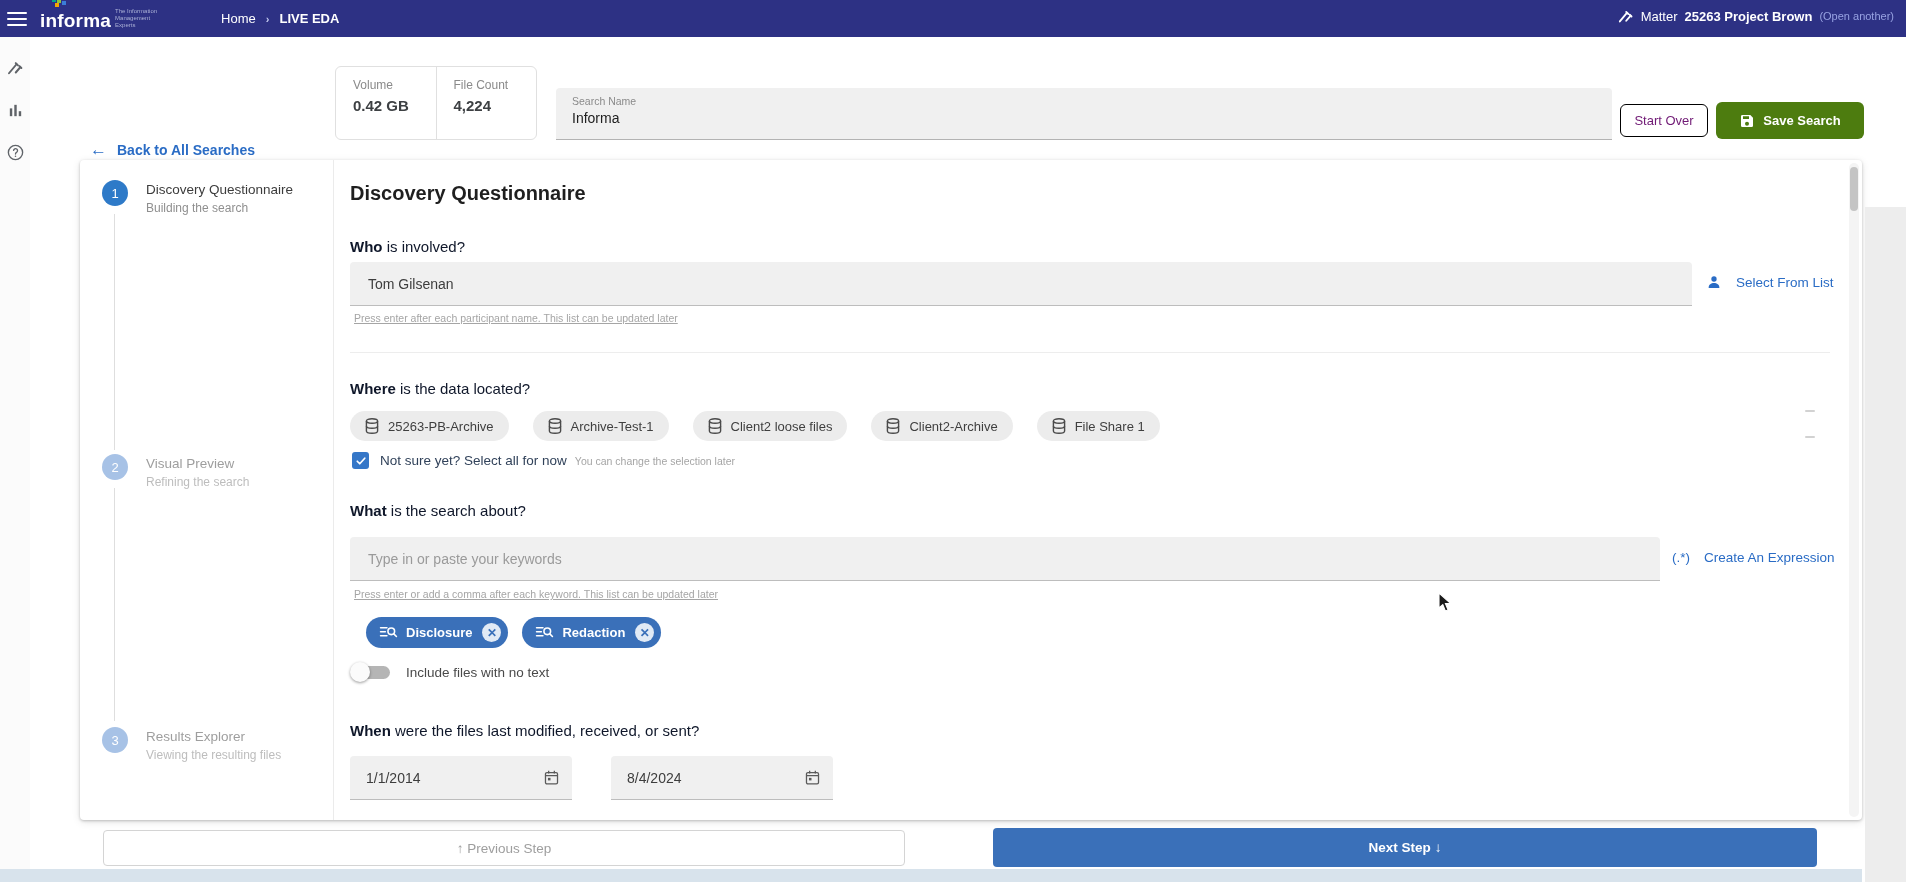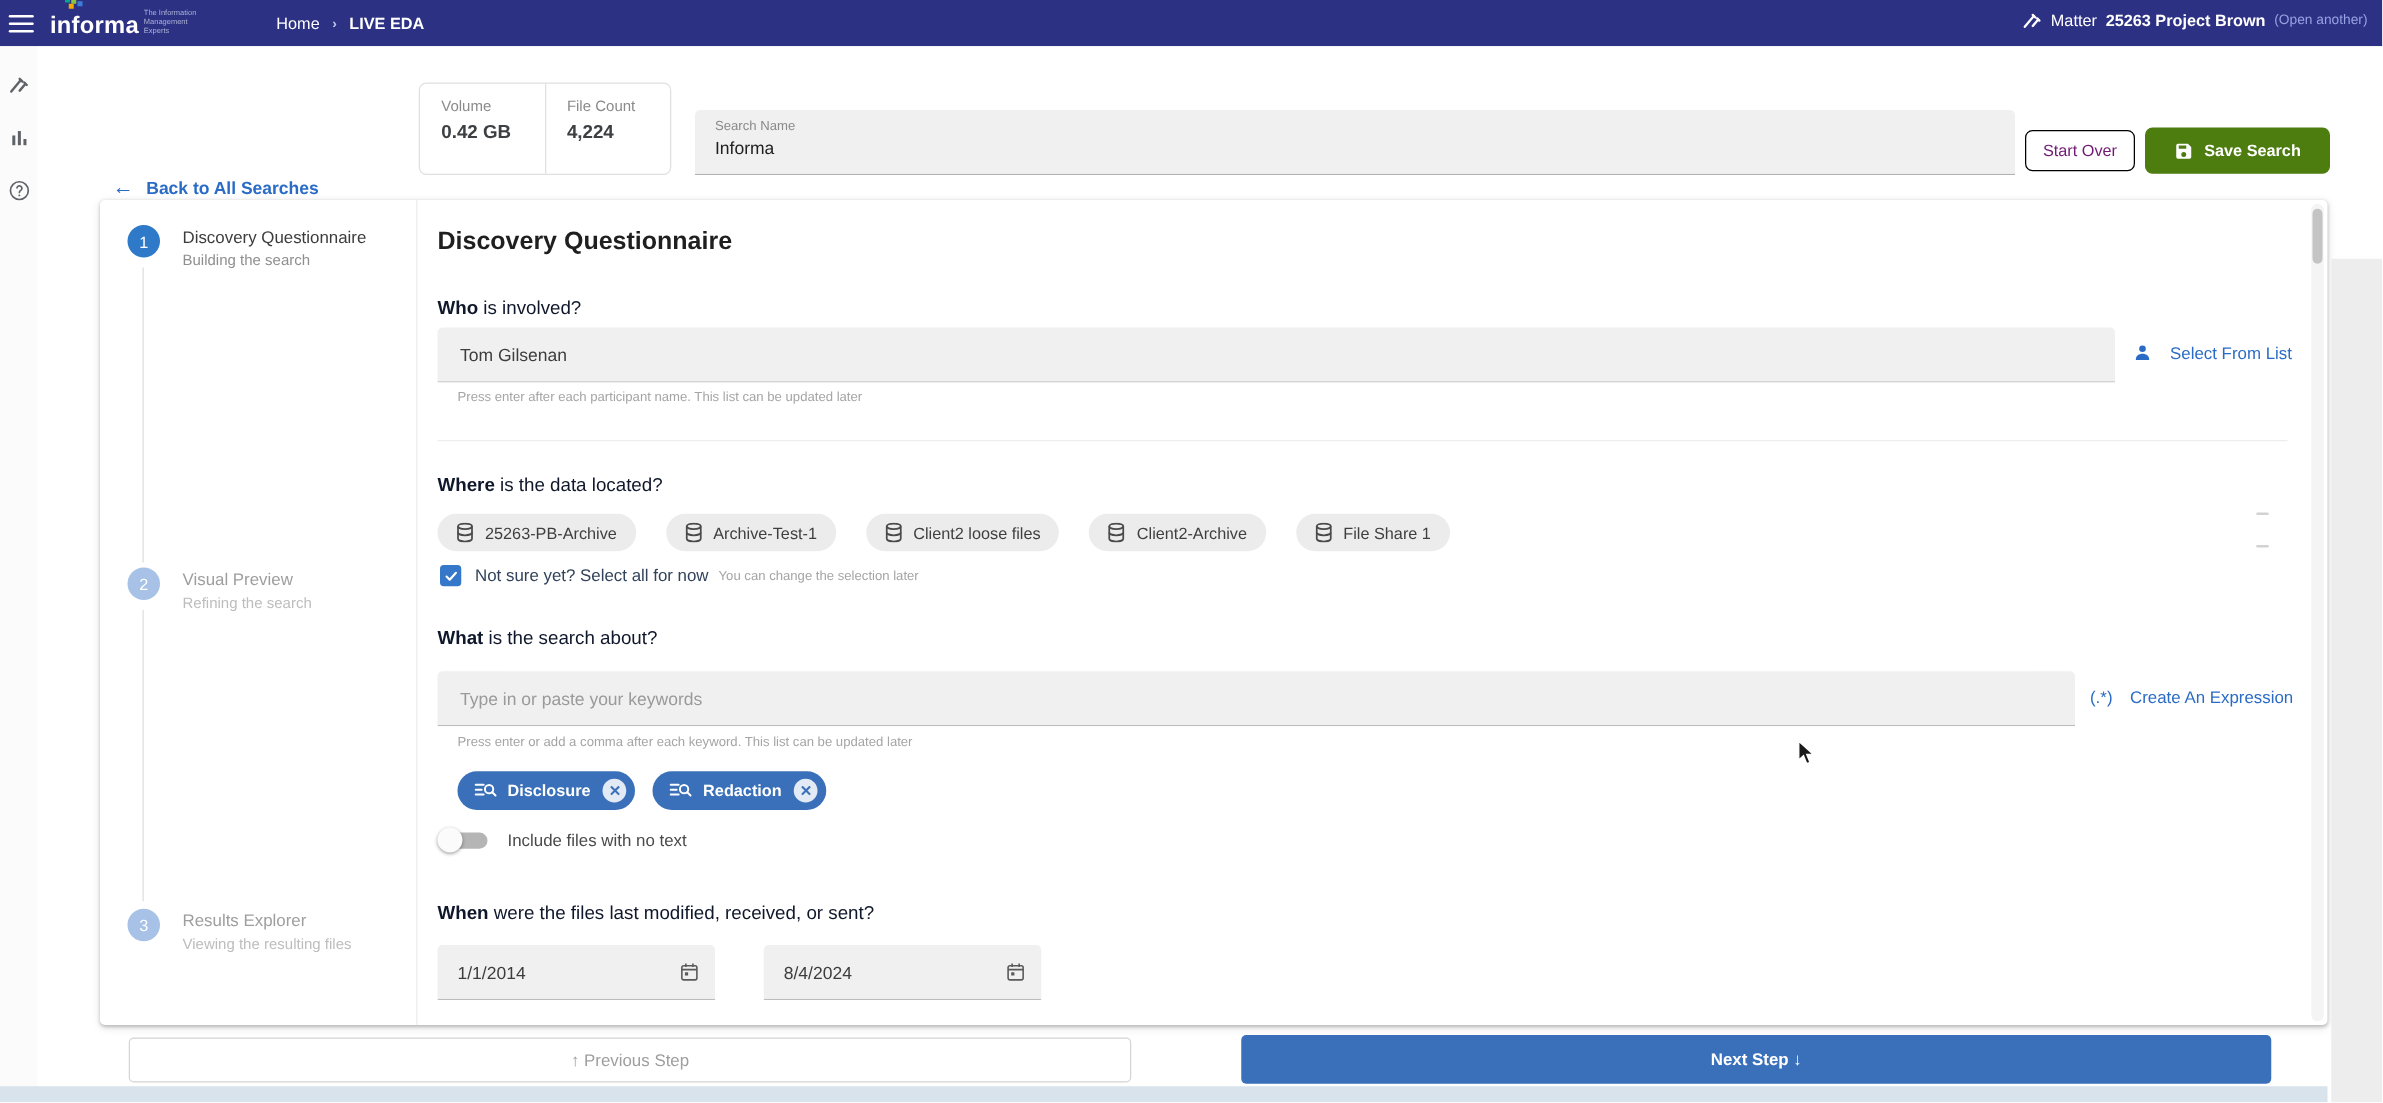--- a/index.html
+++ b/index.html
@@ -70,21 +70,21 @@
 
   
   .content { position:absolute; left:270px; top:0; width:1480px; height:660px; }
   .page-title { position:absolute; left:0; top:22px; font-size:20px; font-weight:600; color:#1f1f1f; }
   .q { position:absolute; left:0; font-size:15px; color:#0f172a; }
   .q b { font-weight:700; }
   .filled-input { position:absolute; background:#f0f0f0; border-radius:4px 4px 0 0; border-bottom:1px solid #bdbdbd; }
   .filled-input input { width:100%; height:100%; border:none; background:transparent; outline:none; font-size:14px;
                         color:#3d3d3d; font-family:inherit; padding:0 18px; }
   .filled-input input::placeholder { color:#9a9a9a; opacity:1; }
-  .helper { position:absolute; left:16px; font-size:10.5px; color:#a5a5a5; }
+  .helper { position:absolute; left:4px; font-size:10.5px; color:#a5a5a5;text-decoration:underline; }
   .link-action { position:absolute; display:flex; align-items:center; gap:14px; color:#2a6cc5; font-size:13.5px;
                  font-weight:500; cursor:pointer; white-space:nowrap; }
   .section-divider { position:absolute; left:0; width:1480px; height:1px; background:#ededed; }
 
   .chip-row { position:absolute; left:0; display:flex; gap:24px; }
   .chip-gray { height:30px; display:flex; align-items:center; gap:9px; background:#ececec; border-radius:16px;
                padding:0 15px; font-size:13px; color:#3f3f3f; cursor:pointer; white-space:nowrap; }
   .kw-row { position:absolute; left:16px; display:flex; gap:14px; }
   .chip-blue { height:31px; display:flex; align-items:center; background:#3a70b9; border-radius:16px;
                padding:0 7px 0 13px; color:#fff; font-size:13px; font-weight:700; cursor:pointer; }

